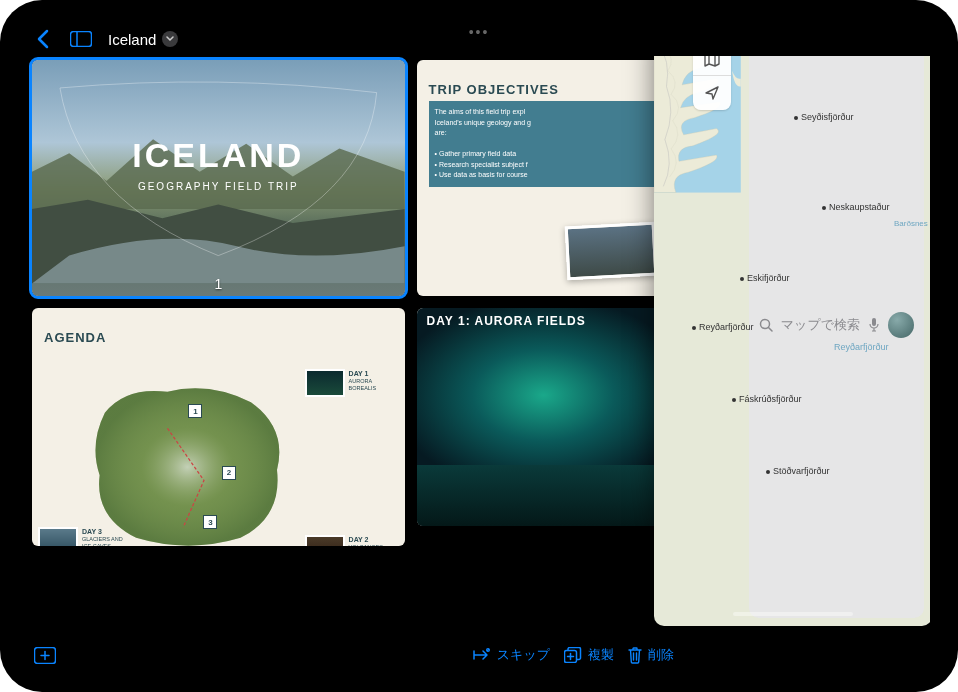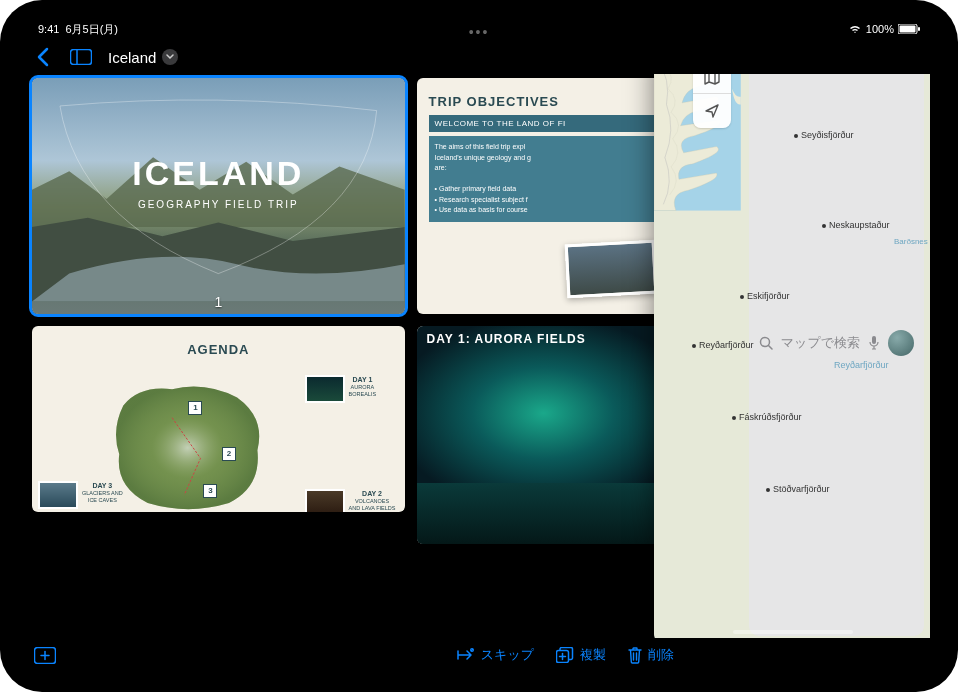--- a/index.html
+++ b/index.html
@@ -17,27 +17,27 @@
 .slides { display: grid; grid-template-columns: 1fr 0.68fr; gap: 12px; padding: 4px 260px 4px 4px; }
 .slide { border-radius: 6px; overflow: hidden; position: relative; background: #f4f0e6; }
 .slide.selected { outline: 3px solid #0a84ff; }
 .slide-1 { height: 236px; }
 .slide-num { position: absolute; bottom: 4px; left: 50%; transform: translateX(-50%); font-size: 14px; color: #fff; text-shadow: 0 1px 2px rgba(0,0,0,.6); }
 .slide-1-illus { position: absolute; inset: 0; background: linear-gradient(180deg,#7a9eb8 0%,#aec6d7 35%,#8a9a73 55%,#5a6e5c 70%,#6a7a78 100%); }
 .slide-1-mtn { position: absolute; inset: 0; }
 .slide-1-title { position: absolute; top: 32%; left: 50%; transform: translateX(-50%); text-align: center; color: #fff; }
 .slide-1-title h1 { font-size: 34px; letter-spacing: 3px; font-weight: 700; }
 .slide-1-title p { font-size: 10px; letter-spacing: 2px; margin-top: 6px; }
-.slide-text-sec { padding: 16px 12px; font-family: Impact, "Arial Narrow Bold", sans-serif; }
+.slide-text-sec { padding: 22px 12px; font-family: Impact, "Arial Narrow Bold", sans-serif; }
 .slide-heading { font-size: 13px; letter-spacing: 1px; color: #2a4a52; font-weight: 700; }
 .slide-2 { height: 236px; }
 .slide-2 .welcome-bar { margin-top: 6px; padding: 4px 6px; background: #356a7c; color: #fff; font-size: 8px; letter-spacing: .5px; }
 .slide-2 .aims { margin-top: 4px; padding: 6px; background: #427d90; color: #fff; font-size: 7px; line-height: 1.5; }
 .slide-2 .thumb { position: absolute; bottom: 18px; right: 14px; width: 90px; height: 54px; background: linear-gradient(180deg,#5b7283,#3e4a47); border: 3px solid #fff; transform: rotate(-3deg); box-shadow: 0 2px 6px rgba(0,0,0,.3); }
-.slide-3 { height: 186px; text-align: center; }
+.slide-3 { height: 238px; }
 .slide-3 .agenda-body { position: relative; height: calc(100% - 32px); }
 .iceland-map { position: absolute; left: 14%; top: 0; width: 56%; height: 95%; }
 .agenda-card { position: absolute; width: 94px; display: flex; gap: 4px; align-items: flex-start; }
 .agenda-card .thumb { width: 40px; height: 28px; background: linear-gradient(180deg,#0b2a2f,#1a4a3a); border: 2px solid #fff; }
 .agenda-card .txt { font-size: 5.5px; color: #2a4a52; line-height: 1.3; }
 .agenda-card .txt .d { font-weight: 700; font-size: 7px; }
 .agenda-marker { position: absolute; width: 14px; height: 14px; background: #fff; border: 1px solid #2a4a52; display: flex; align-items: center; justify-content: center; font-size: 8px; font-weight: 700; color: #2a4a52; }
 .slide-4 { height: 218px; position: relative; }
 .slide-4 .aurora { position: absolute; inset: 0; background: radial-gradient(ellipse 80% 60% at 50% 40%,#1aa88a 0%,#0a5a5a 35%,#061a22 75%); }
 .slide-4 .horizon { position: absolute; bottom: 0; left: 0; right: 0; height: 28%; background: linear-gradient(180deg,#0a3a3a,#041818); }
@@ -50,50 +50,29 @@
 .map-svg { position: absolute; inset: 0; }
 .map-label { position: absolute; font-size: 9px; color: #333; white-space: nowrap; }
 .map-label.sea { color: #6fa7c2; }
 .map-dot { width: 4px; height: 4px; border-radius: 50%; background: #333; display: inline-block; margin-right: 3px; vertical-align: middle; }
 .search-bar { margin: 8px; padding: 20px 10px; background: rgba(230,230,232,.95); border-radius: 10px; display: flex; align-items: center; gap: 8px; }
 .search-bar .mag { color: #8a8a8e; }
 .search-bar .ph { flex: 1; color: #8a8a8e; font-size: 13px; }
 .search-bar .mic { color: #8a8a8e; }
 .avatar { width: 26px; height: 26px; border-radius: 50%; background: radial-gradient(circle at 35% 30%,#8aa,#466); }
 .bottom-home { position: absolute; bottom: 10px; left: 50%; transform: translateX(-50%); width: 120px; height: 4px; background: rgba(255,255,255,.4); border-radius: 2px; }
-.bottom-bar { display: flex; align-items: center; padding: 8px 6px 8px 6px; gap: 22px; color: #0a84ff; font-size: 13px; font-weight: 500; margin-right: 250px; }
+.bottom-bar { display: flex; align-items: center; padding: 8px 6px 8px 6px; gap: 14px; color: #0a84ff; font-size: 13px; font-weight: 500; margin-right: 250px; }
 .bottom-bar .spacer { flex: 1; }
 .bb-item { display: flex; align-items: center; gap: 6px; }
 svg { display: block; }
 </style>
 </head>
 <body>
 
 <div class="ipad">
-  <div class="status-bar">
-    <div class="status-left">
-      <span>9:41</span>
-      <span>6月5日(月)</span>
-    </div>
-    <div class="status-right">
-      <span>
-        <svg width="14" height="10" viewBox="0 0 14 10">
-            <path d="M7 9 L8 8 A2 2 0 0 0 6 8 Z M4 6 A5 5 0 0 1 10 6 L9 7 A3.5 3.5 0 0 0 5 7 Z M2 4 A8 8 0 0 1 12 4 L11 5 A6.5 6.5 0 0 0 3 5 Z" fill="#fff"></path>
-          </svg>
-      </span>
-      <span>100%</span>
-      <span>
-        <svg width="22" height="10" viewBox="0 0 22 10">
-            <rect x="0" y="0" width="19" height="10" rx="2" fill="none" stroke="#fff" stroke-width="1"></rect>
-            <rect x="1.5" y="1.5" width="16" height="7" rx="1" fill="#fff"></rect>
-            <rect x="20" y="3" width="2" height="4" rx="1" fill="#fff"></rect>
-          </svg>
-      </span>
-    </div>
-  </div>
   <div class="three-dots">•••</div>
 
   <div class="toolbar">
     <div class="toolbar-icon">
       <svg width="14" height="20" viewBox="0 0 14 20">
           <path d="M11 2 L3 10 L11 18" stroke="#0a84ff" stroke-width="2.5" fill="none" stroke-linecap="round" stroke-linejoin="round"></path>
         </svg>
     </div>
     <div class="toolbar-icon">
       <svg width="22" height="16" viewBox="0 0 22 16">
@@ -126,21 +105,20 @@
         <div class="slide-1-title">
           <h1>ICELAND</h1>
           <p>GEOGRAPHY FIELD TRIP</p>
         </div>
         <div class="slide-num">1</div>
       </div>
 
       <div class="slide slide-2">
         <div class="slide-text-sec">
           <div class="slide-heading">TRIP OBJECTIVES</div>
-          <div class="welcome-bar">WELCOME TO THE LAND OF FI</div>
           <div class="aims">
             <div style="white-space:pre-line">The aims of this field trip expl
 Iceland's unique geology and g
 are:</div>
             <br>
             <div>• Gather primary field data</div>
             <div>• Research specialist subject f</div>
             <div>• Use data as basis for course</div>
           </div>
         </div>

